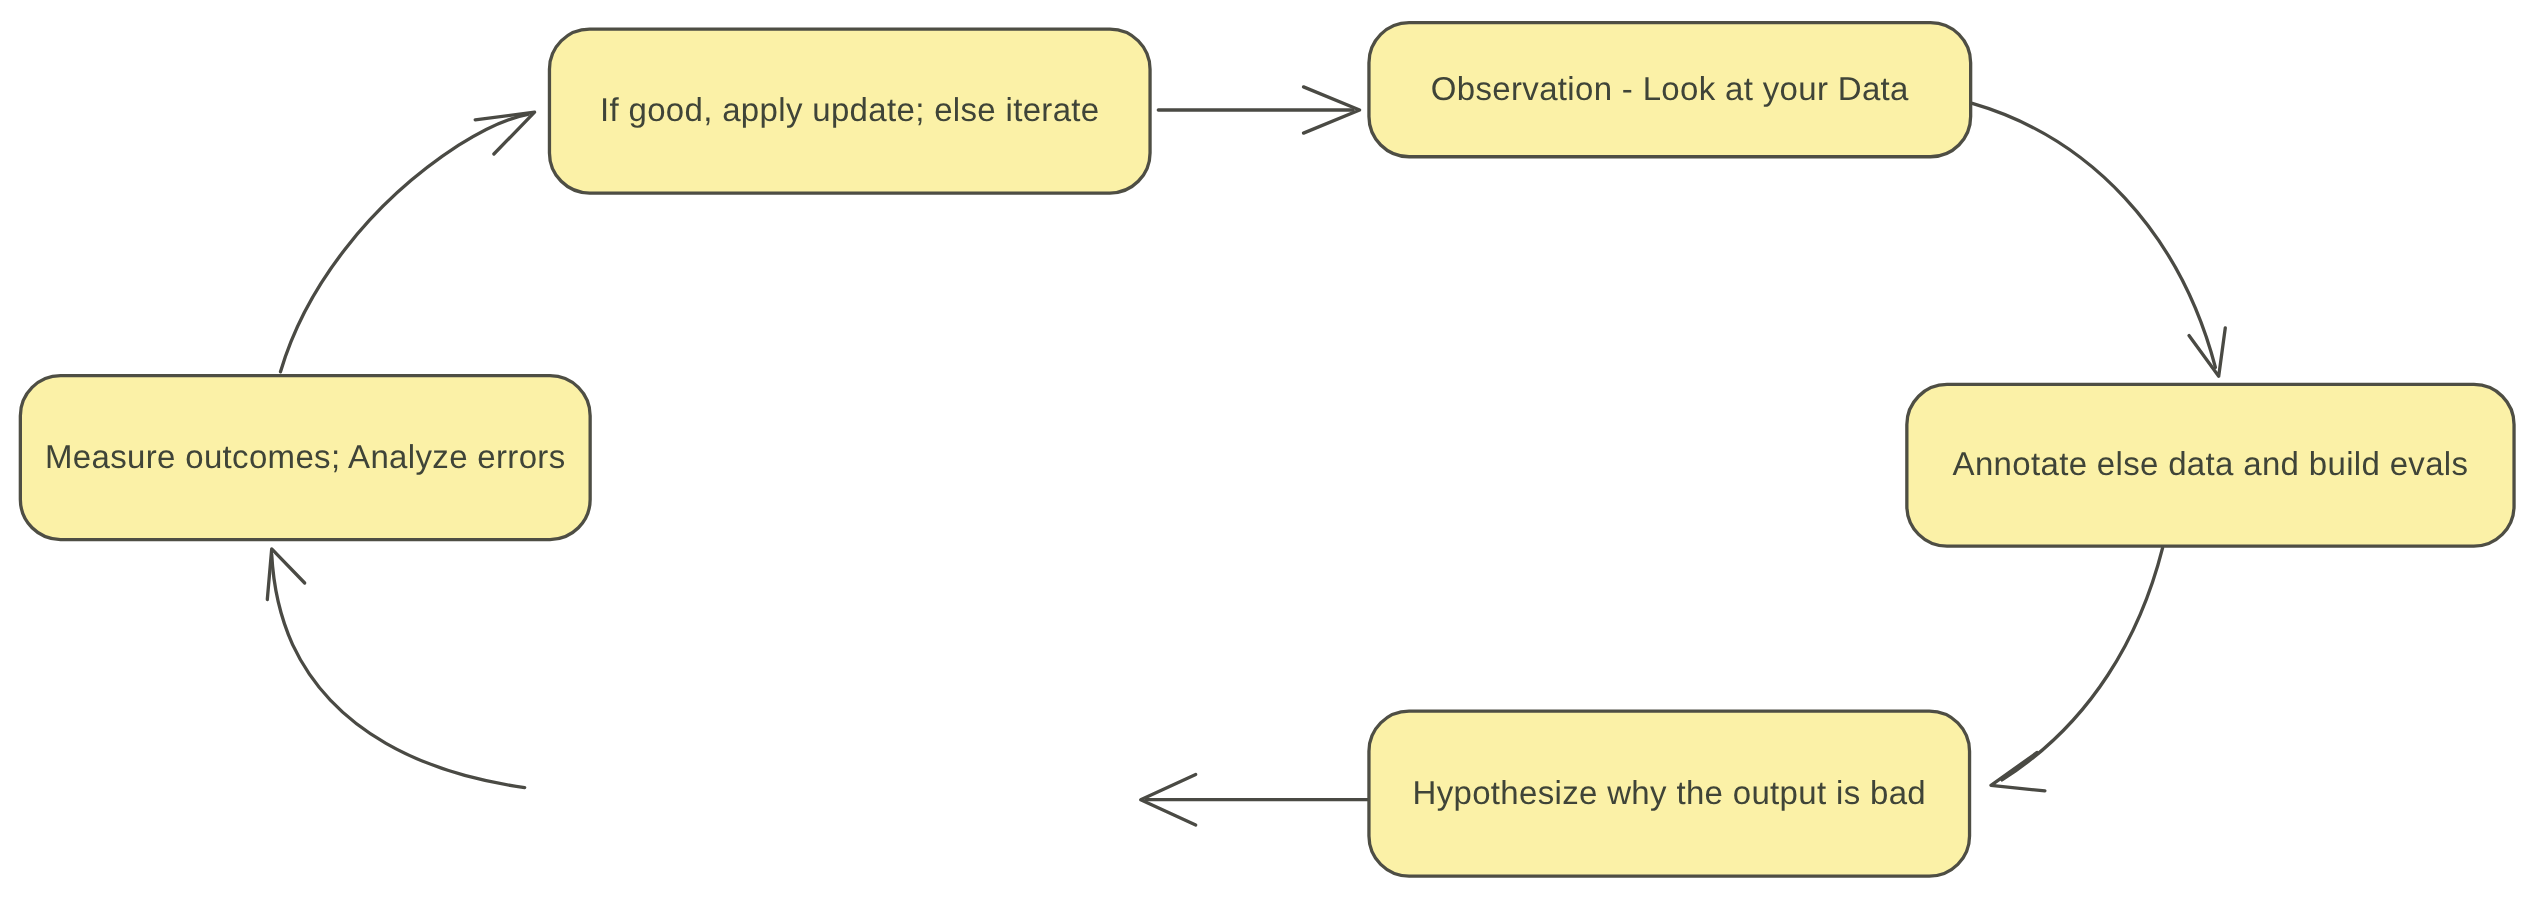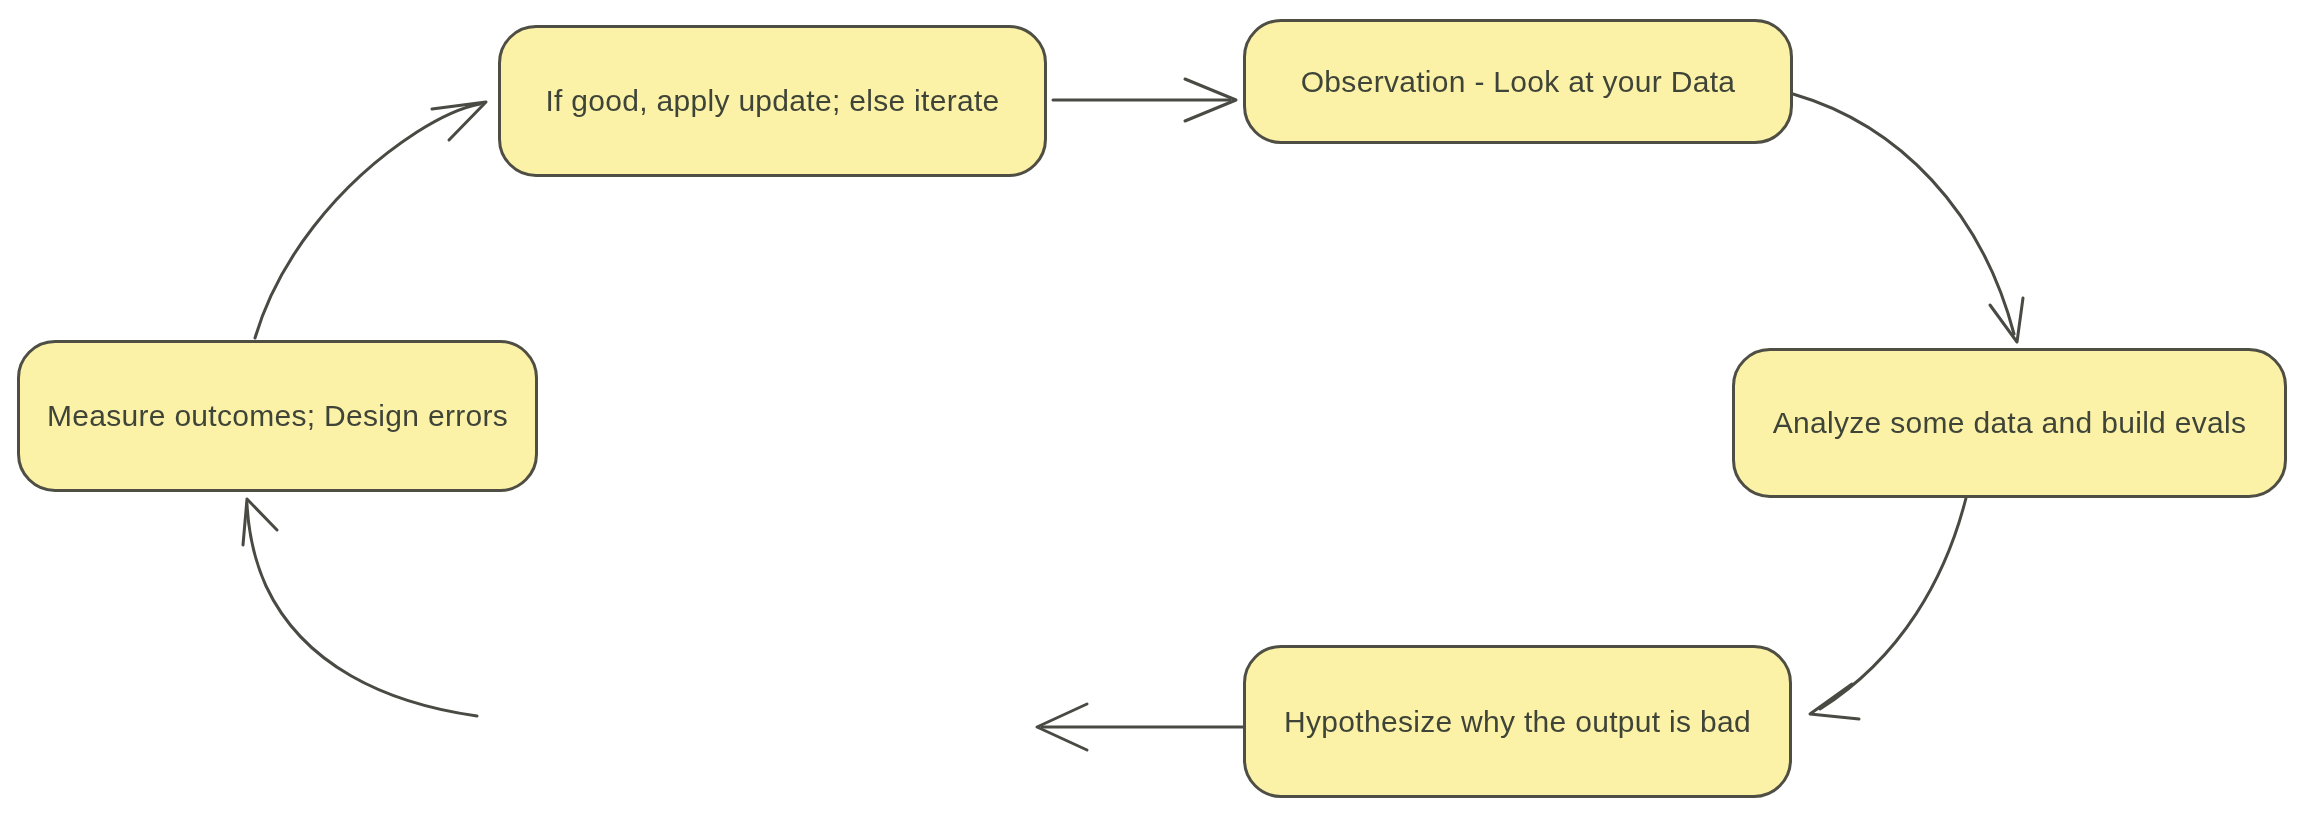--- a/index.html
+++ b/index.html
@@ -97,25 +97,25 @@
 
   <div class="node" style="left:498px; top:25px; width:549px; height:152px;">
     <span class="label">If good, apply update; else iterate</span>
   </div>
 
   <div class="node" style="left:1243px; top:19px; width:550px; height:125px;">
     <span class="label">Observation - Look at your Data</span>
   </div>
 
   <div class="node" style="left:1732px; top:348px; width:555px; height:150px;">
-    <span class="label">Analyze some data and build evals</span>
+    <span class="label">Annotate else data and build evals</span>
   </div>
 
   <div class="node" style="left:1243px; top:645px; width:549px; height:153px;">
     <span class="label">Hypothesize why the output is bad</span>
   </div>
 
 
   <div class="node" style="left:17px; top:340px; width:521px; height:152px;">
-    <span class="label">Measure outcomes; Design errors</span>
+    <span class="label">Measure outcomes; Analyze errors</span>
   </div>
 
 </div>
 
 </body></html>

